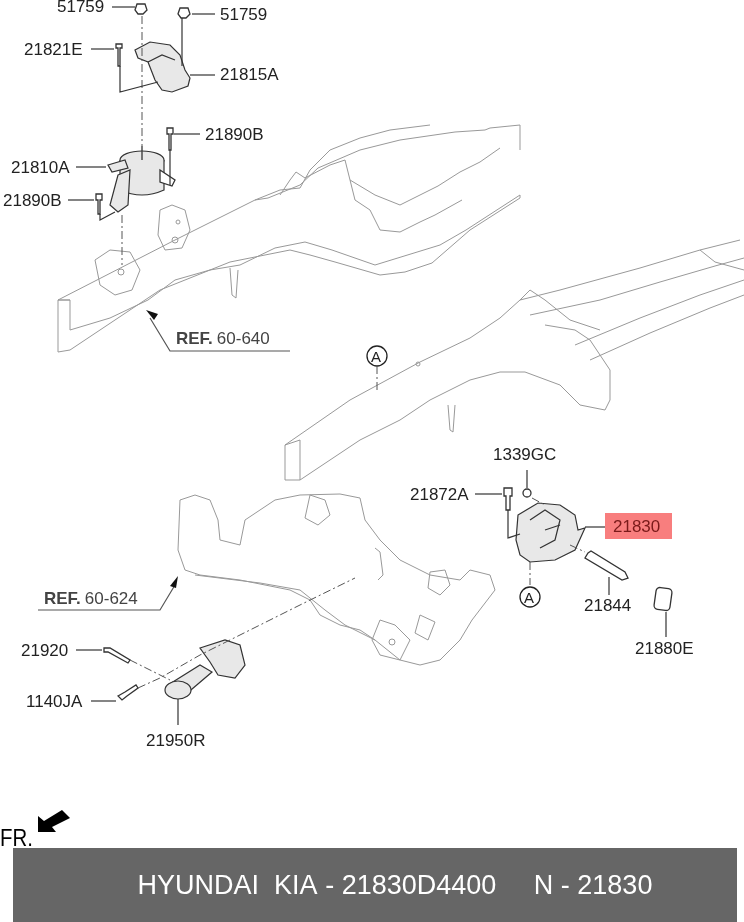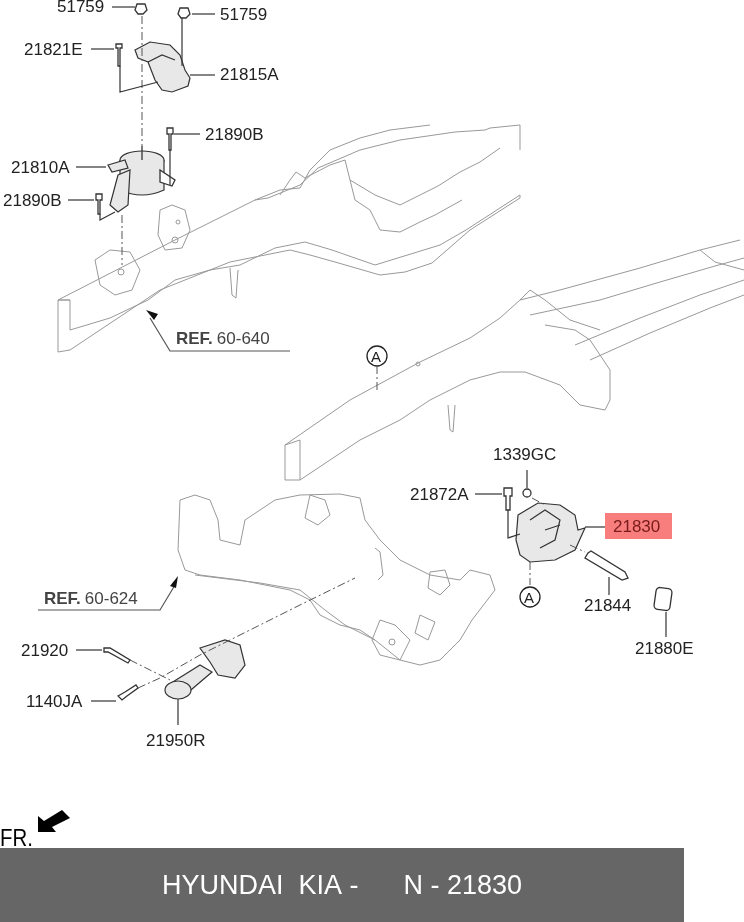--- a/index.html
+++ b/index.html
@@ -9,23 +9,23 @@
   .ref { font-family:"Liberation Sans", sans-serif; font-size:17px; fill:#444; }
   .ref-b { font-weight:bold; }
   .leader { stroke:#333; stroke-width:1.2; fill:none; }
   .dash { stroke:#555; stroke-width:1; stroke-dasharray:8 3 2 3; fill:none; }
   .frame { stroke:#999; stroke-width:1; fill:none; }
   .part { stroke:#333; stroke-width:1.3; fill:#fff; }
   .part-fill { stroke:#333; stroke-width:1.2; fill:#e8e8e8; }
   .highlight-box { fill:#f87e7e; }
   .highlight-text { fill:#7a1a1a; }
   .circ { stroke:#222; stroke-width:1.3; fill:#fff; }
-  #footer { position:absolute; left:0; top:848px; width:684px; height:74px; background:#666666; color:#fff;
+  #footer { position:absolute; left:13px; top:848px; width:684px; height:74px; background:#666666; color:#fff;
             display:flex; align-items:center; justify-content:center; font-family:"Liberation Sans", sans-serif;
-            font-size:27px; letter-spacing:0px; }
+            font-size:27px; letter-spacing:0px;padding-left:40px; }
   #footer span { white-space:pre; }
   #fr-label { position:absolute; left:0; top:826px; font-size:24px; color:#000; font-family:"Liberation Sans", sans-serif; transform:scaleX(0.85); transform-origin:left; line-height:24px; }
   #fr-arrow { position:absolute; left:36px; top:808px; width:36px; height:24px; }
 </style>
 </head>
 <body>
 
 <svg id="diagram" viewBox="0 0 744 850" xmlns="http://www.w3.org/2000/svg">
 
   <g>
@@ -185,17 +185,18 @@
 </svg>
 
 <div id="fr-label">FR.</div>
 <svg id="fr-arrow" viewBox="0 0 36 24">
   <path d="M2,24 L2,8 L8,13 L26,2 L34,10 L16,19 L20,24 Z" fill="#000"></path>
 </svg>
 
 <div id="footer">
   <span>HYUNDAI  KIA</span>
     <span> - </span>
+    <span>21830D4400</span>
     <span>     </span>
     <span>N</span>
     <span> - </span>
     <span>21830</span>
 </div>
 
 </body></html>

